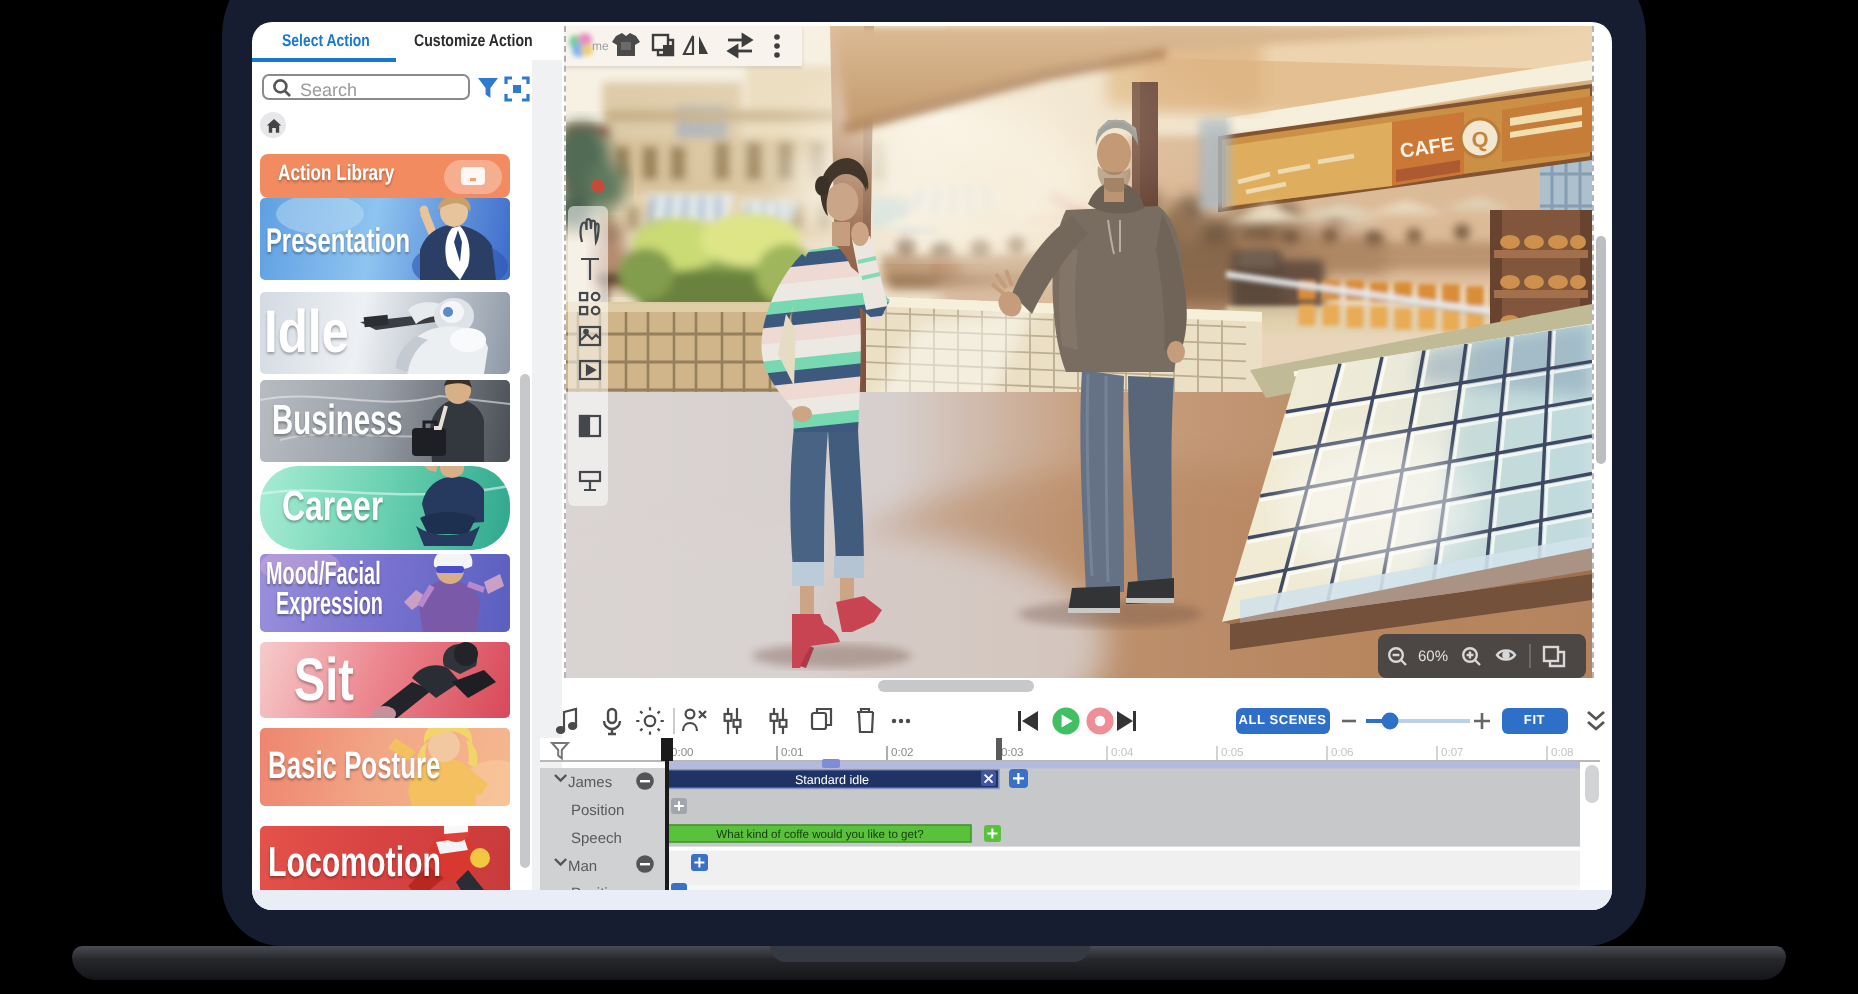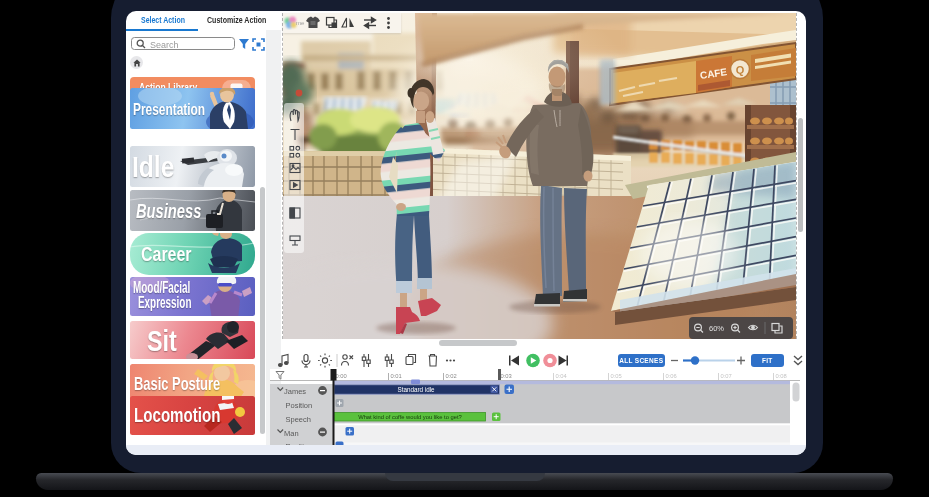--- a/index.html
+++ b/index.html
@@ -64,21 +64,21 @@
 <div class="abs gutter"></div>
 
 <div class="abs card" style="top:77px;height:22px;background:#f28c60;border-radius:4px;text-align:center;">
   <span class="lbl" style="top:4px;font-size:11px;transform:scaleX(0.78);">Action Library</span>
   <span style="position:absolute;left:92px;top:2.5px;width:29px;height:17px;border-radius:9px;background:rgba(255,255,255,0.3);"></span>
   <svg style="position:absolute;left:100px;top:6px" width="13" height="10" viewBox="0 0 13 10">
       <rect x="0.5" y="0.5" width="12" height="9" rx="2" fill="#fff" opacity="0.9"></rect>
       <rect x="5" y="6" width="3" height="1.6" fill="#f2a277"></rect>
     </svg>
 </div>
-<div class="abs card c-pres" style="top:88px;height:40.5px;background:linear-gradient(100deg,#5f9fe2,#8ec4f0 45%,#3d6ccb);text-decoration:underline;">
+<div class="abs card c-pres" style="top:99px;height:40.5px;background:linear-gradient(100deg,#5f9fe2,#8ec4f0 45%,#3d6ccb);text-decoration:underline;">
   <svg style="position:absolute;left:0;top:0" width="125" height="41" viewBox="0 0 125 41">
     <ellipse cx="30" cy="8" rx="22" ry="10" fill="#bcdcf4" opacity="0.5"></ellipse>
     <ellipse cx="100" cy="34" rx="24" ry="12" fill="#2d55b0" opacity="0.6"></ellipse>
     <path d="M85 20 L80 8 L84 6 L89 19 Z" fill="#e8c49c"></path>
     <circle cx="82" cy="6" r="2.2" fill="#e8c49c"></circle>
     <path d="M92 14 C86 16 82 20 80 26 L80 41 L118 41 L116 24 C112 17 102 12 92 14 Z" fill="#2b3f66"></path>
     <path d="M96 15 C92 20 92 28 94 34 L100 41 L104 34 C106 26 104 18 100 14 Z" fill="#fff"></path>
     <path d="M99 16 L101 22 L100 32 L97 22 Z" fill="#27406e"></path>
     <ellipse cx="97" cy="7" rx="7" ry="7.5" fill="#e8c49c"></ellipse>
     <path d="M89 6 C89 1 94 -2 99 -1 C104 0 106 3 105 7 C103 3 99 2 95 3 C92 4 90 5 89 6 Z" fill="#caa06a"></path>
@@ -92,21 +92,21 @@
     <path d="M95 8 C88 4 78 4 74 9 L78 16 C83 12 90 11 95 13 Z" fill="#e8ebee"></path>
     <ellipse cx="97" cy="12" rx="10" ry="9" fill="#dfe3e8"></ellipse>
     <ellipse cx="96" cy="10" rx="6" ry="5.5" fill="#f4f6f8"></ellipse>
     <circle cx="94" cy="10" r="2.5" fill="#5a8ac8"></circle>
     <path d="M88 18 C80 20 72 26 70 34 L74 41 L112 41 L114 28 C112 20 100 15 88 18 Z" fill="#eceff2"></path>
     <path d="M78 22 C72 26 68 32 68 38 L74 40 C75 33 79 27 84 24 Z" fill="#c3cad2"></path>
     <ellipse cx="104" cy="24" rx="9" ry="6" fill="#f8fafb"></ellipse>
   </svg>
   <span class="lbl" style="left:2px;top:4px;font-size:30px;transform:scaleX(0.82);">Idle</span>
 </div>
-<div class="abs card c-busi" style="top:189.5px;height:41px;background:linear-gradient(100deg,#b8bcc2,#9aa0a8 45%,#4a4e55);font-style:italic;">
+<div class="abs card c-busi" style="top:189.5px;height:41px;background:linear-gradient(100deg,#b8bcc2,#9aa0a8 45%,#4a4e55);">
   <svg style="position:absolute;left:0;top:0" width="125" height="41" viewBox="0 0 125 41">
     <path d="M0 10 C30 4 60 16 90 8 L125 12" stroke="#e8eaec" stroke-width="1" fill="none" opacity="0.6"></path>
     <path d="M10 30 C40 22 70 34 110 24" stroke="#e8eaec" stroke-width="1" fill="none" opacity="0.5"></path>
     <path d="M96 10 C90 12 86 17 85 24 L86 41 L112 41 L112 20 C110 13 104 9 96 10 Z" fill="#33373e"></path>
     <ellipse cx="99" cy="5" rx="6.5" ry="7" fill="#d8b088"></ellipse>
     <path d="M92 3 C93 -2 99 -4 104 -2 L106 4 C103 1 97 1 92 3 Z" fill="#3a3026"></path>
     <rect x="76" y="24" width="17" height="14" rx="2" fill="#1d1f24"></rect>
     <rect x="82" y="21" width="6" height="4" fill="none" stroke="#1d1f24" stroke-width="1.5"></rect>
     <path d="M93 13 L90 24 L87 24" stroke="#e8e0d4" stroke-width="2" fill="none"></path>
   </svg>
@@ -153,21 +153,21 @@
     <path d="M74 16 L64 10 L68 5 L78 12 Z" fill="#f4c060"></path>
     <path d="M88 16 C80 18 75 24 74 32 L76 39 L108 39 L108 24 C104 17 96 14 88 16 Z" fill="#f4c060"></path>
     <path d="M104 20 L114 28 L110 34 L100 26 Z" fill="#f4c060"></path>
     <ellipse cx="92" cy="9" rx="8" ry="8" fill="#f2c8a0"></ellipse>
     <path d="M82 8 C81 0 88 -5 96 -4 C103 -3 107 2 106 9 C104 4 99 1 93 2 C87 3 84 5 82 8 Z" fill="#f2d468"></path>
     <path d="M103 6 C108 8 110 14 108 20 L104 18 C105 14 104 9 103 6 Z" fill="#f2d468"></path>
     <path d="M84 7 C80 9 78 14 79 19 L83 17 C82 13 83 10 84 7 Z" fill="#f2d468"></path>
   </svg>
   <span class="lbl" style="left:4px;top:9px;font-size:19px;transform:scaleX(0.68);">Basic Posture</span>
 </div>
-<div class="abs card c-loco" style="top:396px;height:38.5px;background:linear-gradient(100deg,#e4524a,#d84442 45%,#c83a3a);text-align:center;">
+<div class="abs card c-loco" style="top:413px;height:38.5px;background:linear-gradient(100deg,#e4524a,#d84442 45%,#c83a3a);text-align:center;">
   <svg style="position:absolute;left:0;top:0" width="125" height="39" viewBox="0 0 125 39">
     <path d="M96 4 C90 4 85 8 84 14 L86 28 L106 26 L108 12 C106 6 102 4 96 4 Z" fill="#d83830"></path>
     <path d="M88 8 L102 6 L104 12 L90 14 Z" fill="#f2f4f6"></path>
     <ellipse cx="98" cy="2" rx="7" ry="6" fill="#e04038"></ellipse>
     <path d="M92 0 L104 -2 L104 3 L92 4 Z" fill="#f8f8f8"></path>
     <path d="M84 20 L74 30 L80 36 L92 26 Z" fill="#b82820"></path>
     <path d="M104 22 L112 32 L104 38 L98 28 Z" fill="#2a2d33"></path>
     <circle cx="110" cy="16" r="5" fill="#f2c840"></circle>
   </svg>
   <span class="lbl" style="left:4px;top:7px;font-size:21px;transform:scaleX(0.72);">Locomotion</span>

